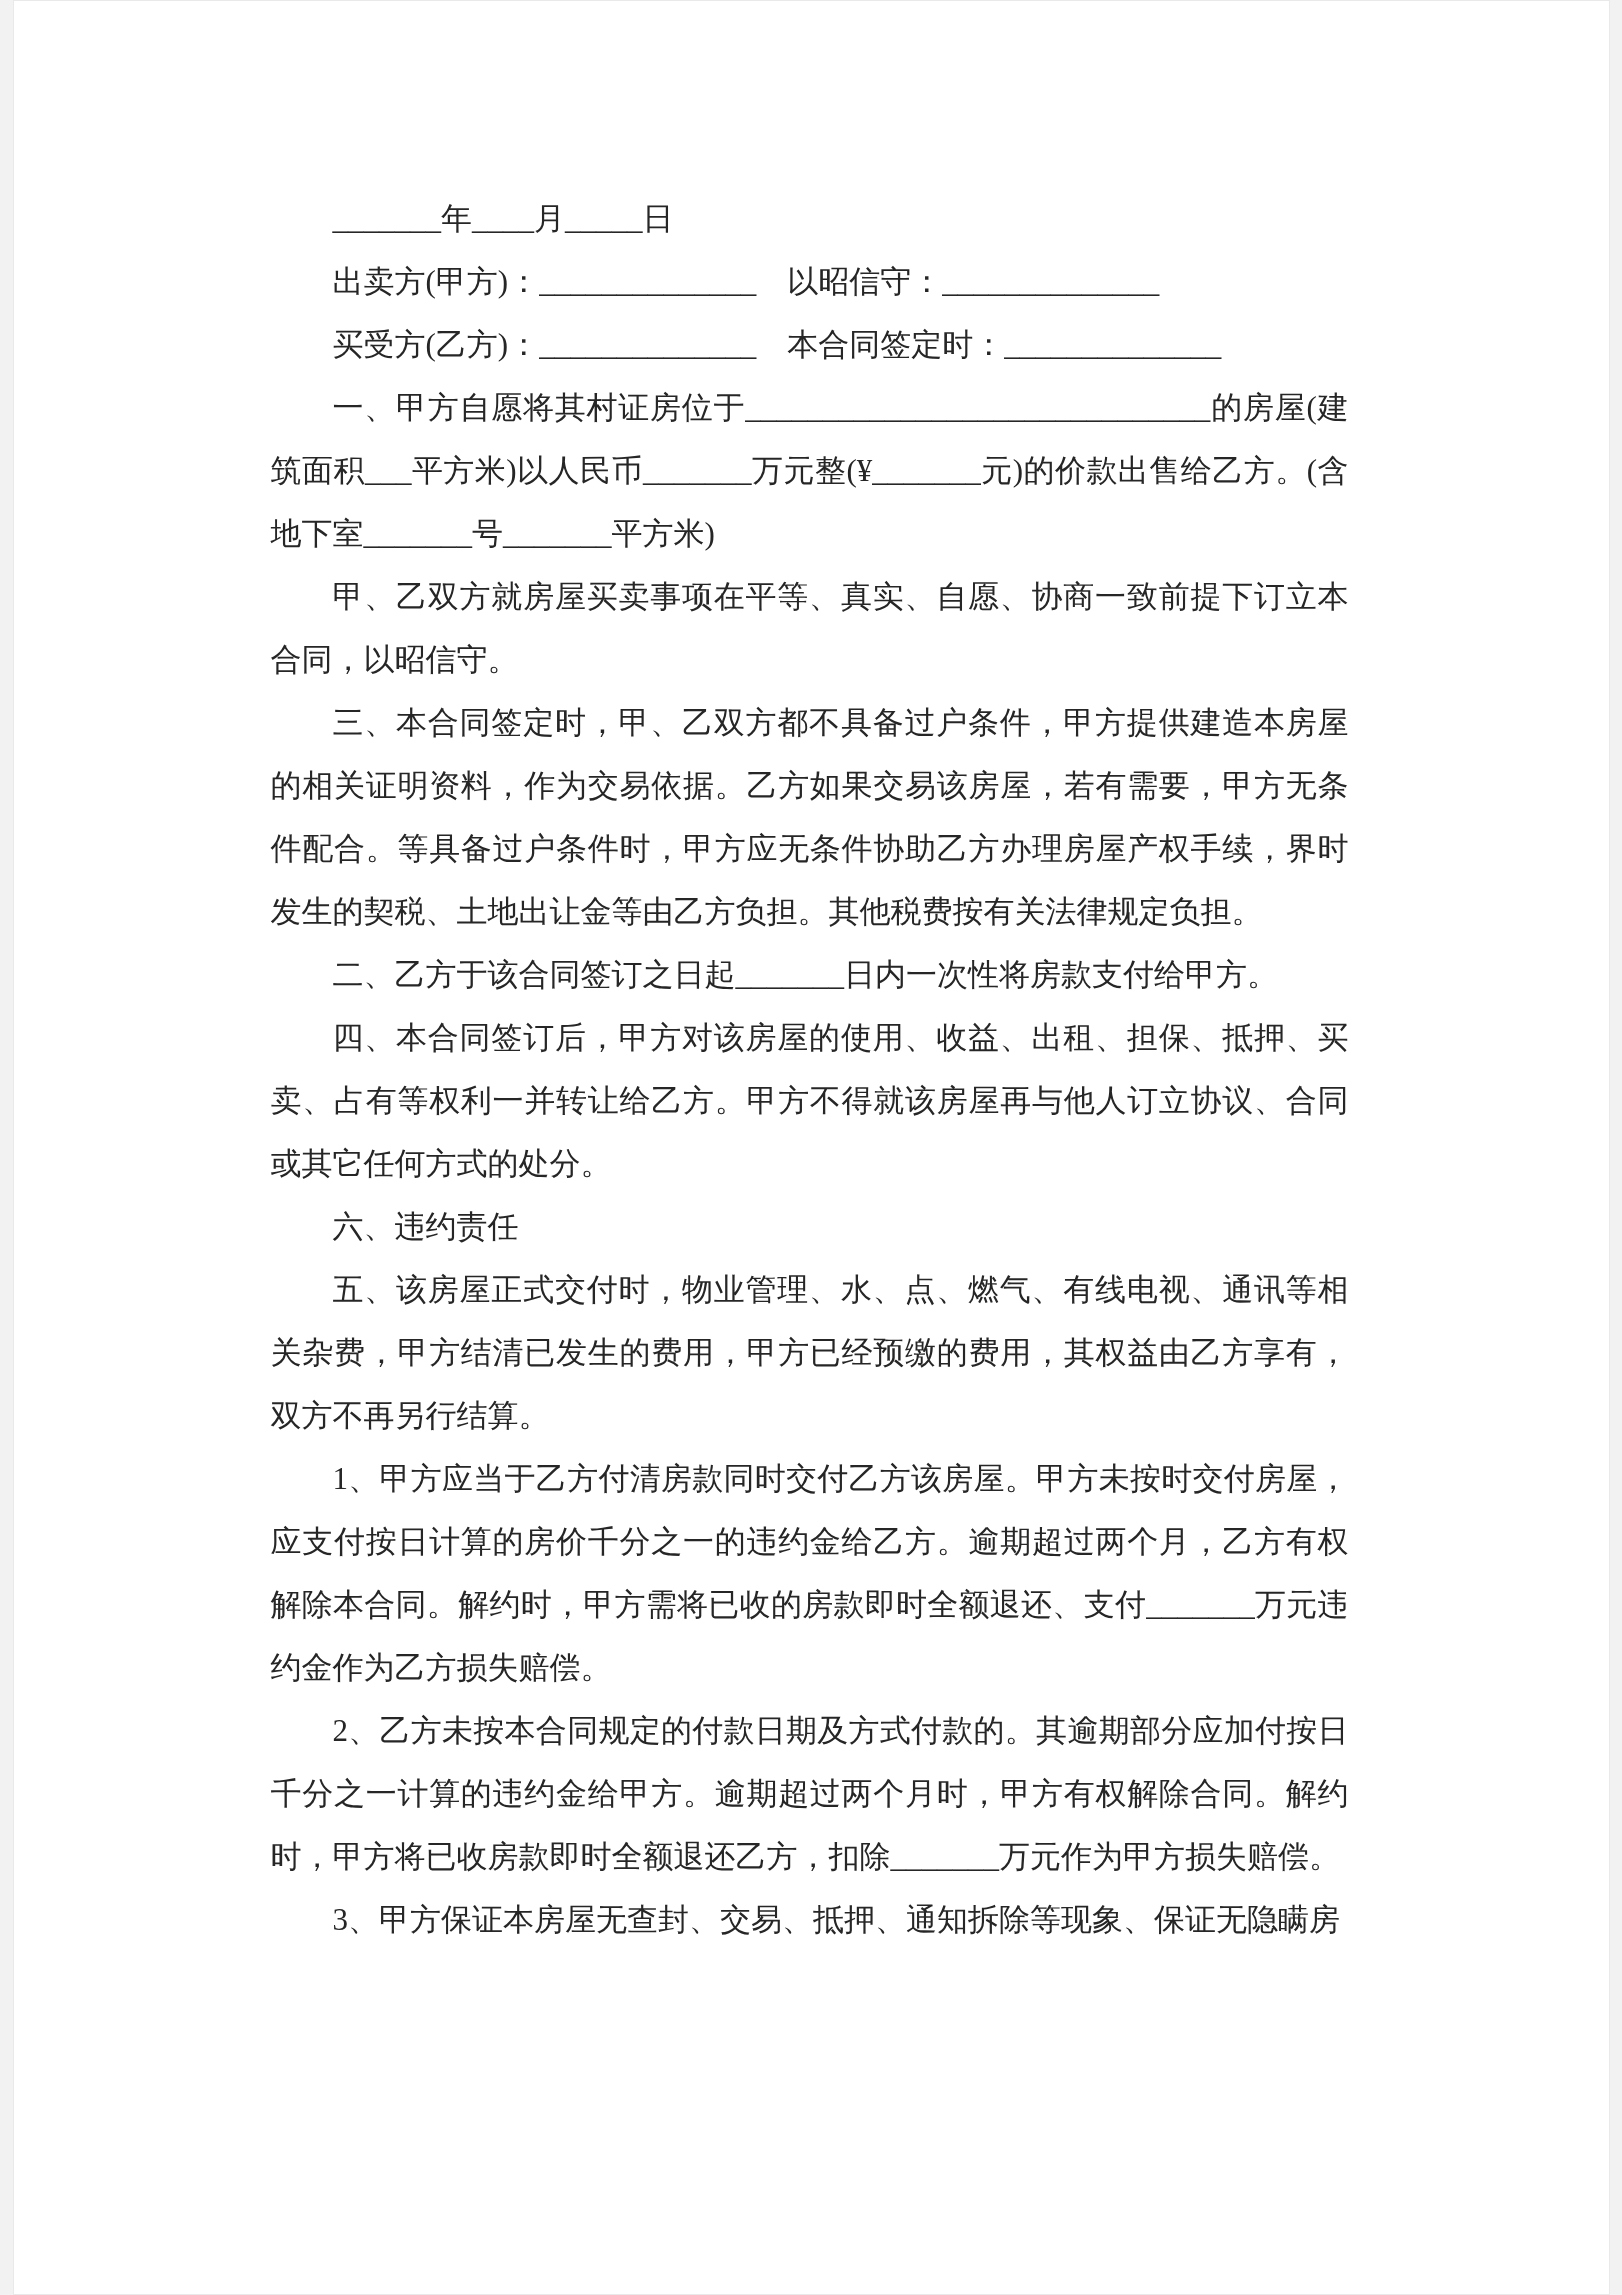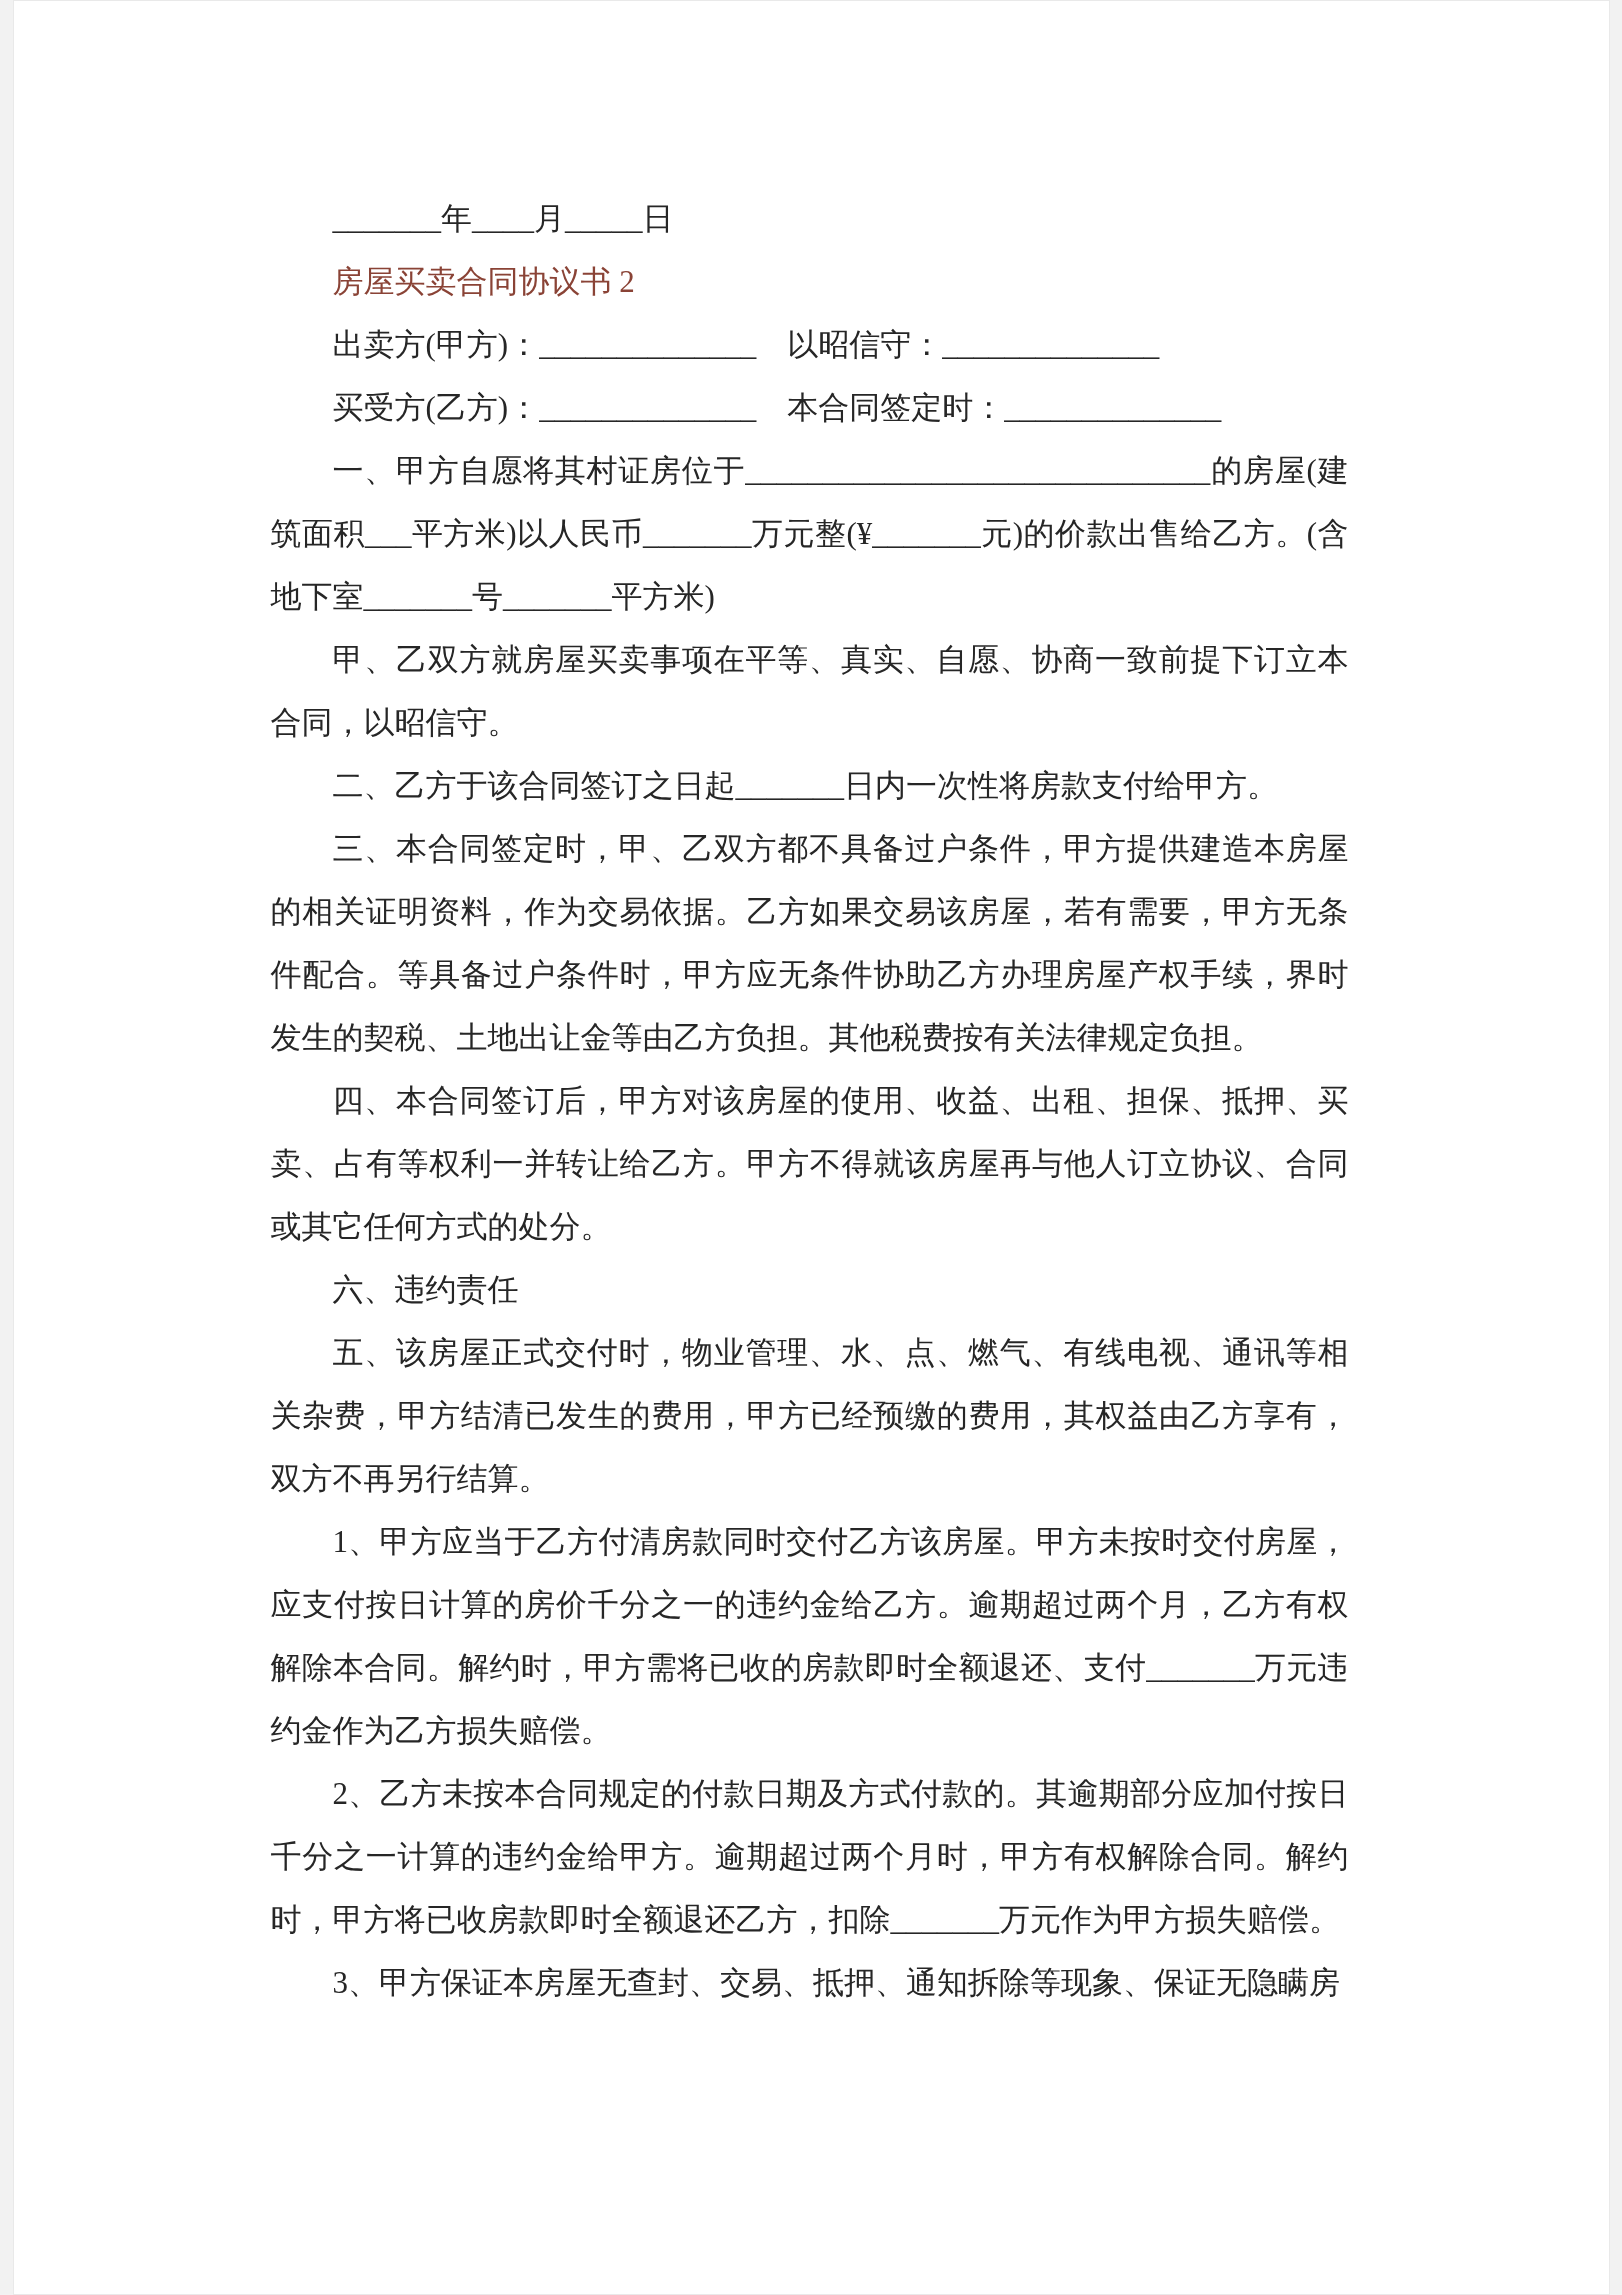--- a/index.html
+++ b/index.html
@@ -33,27 +33,26 @@
   }
   .doc-title {
     color: var(--title-color, #8a4336);
   }
 </style>
 </head>
 <body>
 
 <div class="page">
   <p class="para no-justify">_______年____月_____日</p>
-  <p class="para no-justify doc-title">房屋买卖合同协议书 2</p>
   <p class="para no-justify">出卖方(甲方)：______________　以昭信守：______________</p>
   <p class="para no-justify">买受方(乙方)：______________　本合同签定时：______________</p>
   <p class="para">一、甲方自愿将其村证房位于______________________________的房屋(建筑面积___平方米)以人民币_______万元整(¥_______元)的价款出售给乙方。(含地下室_______号_______平方米)</p>
   <p class="para">甲、乙双方就房屋买卖事项在平等、真实、自愿、协商一致前提下订立本合同，以昭信守。</p>
+  <p class="para">三、本合同签定时，甲、乙双方都不具备过户条件，甲方提供建造本房屋的相关证明资料，作为交易依据。乙方如果交易该房屋，若有需要，甲方无条件配合。等具备过户条件时，甲方应无条件协助乙方办理房屋产权手续，界时发生的契税、土地出让金等由乙方负担。其他税费按有关法律规定负担。</p>
   <p class="para">二、乙方于该合同签订之日起_______日内一次性将房款支付给甲方。</p>
-  <p class="para">三、本合同签定时，甲、乙双方都不具备过户条件，甲方提供建造本房屋的相关证明资料，作为交易依据。乙方如果交易该房屋，若有需要，甲方无条件配合。等具备过户条件时，甲方应无条件协助乙方办理房屋产权手续，界时发生的契税、土地出让金等由乙方负担。其他税费按有关法律规定负担。</p>
   <p class="para">四、本合同签订后，甲方对该房屋的使用、收益、出租、担保、抵押、买卖、占有等权利一并转让给乙方。甲方不得就该房屋再与他人订立协议、合同或其它任何方式的处分。</p>
   <p class="para">六、违约责任</p>
   <p class="para">五、该房屋正式交付时，物业管理、水、点、燃气、有线电视、通讯等相关杂费，甲方结清已发生的费用，甲方已经预缴的费用，其权益由乙方享有，双方不再另行结算。</p>
   <p class="para">1、甲方应当于乙方付清房款同时交付乙方该房屋。甲方未按时交付房屋，应支付按日计算的房价千分之一的违约金给乙方。逾期超过两个月，乙方有权解除本合同。解约时，甲方需将已收的房款即时全额退还、支付_______万元违约金作为乙方损失赔偿。</p>
   <p class="para">2、乙方未按本合同规定的付款日期及方式付款的。其逾期部分应加付按日千分之一计算的违约金给甲方。逾期超过两个月时，甲方有权解除合同。解约时，甲方将已收房款即时全额退还乙方，扣除_______万元作为甲方损失赔偿。</p>
   <p class="para">3、甲方保证本房屋无查封、交易、抵押、通知拆除等现象、保证无隐瞒房</p>
 </div>
 
 
 </body></html>

